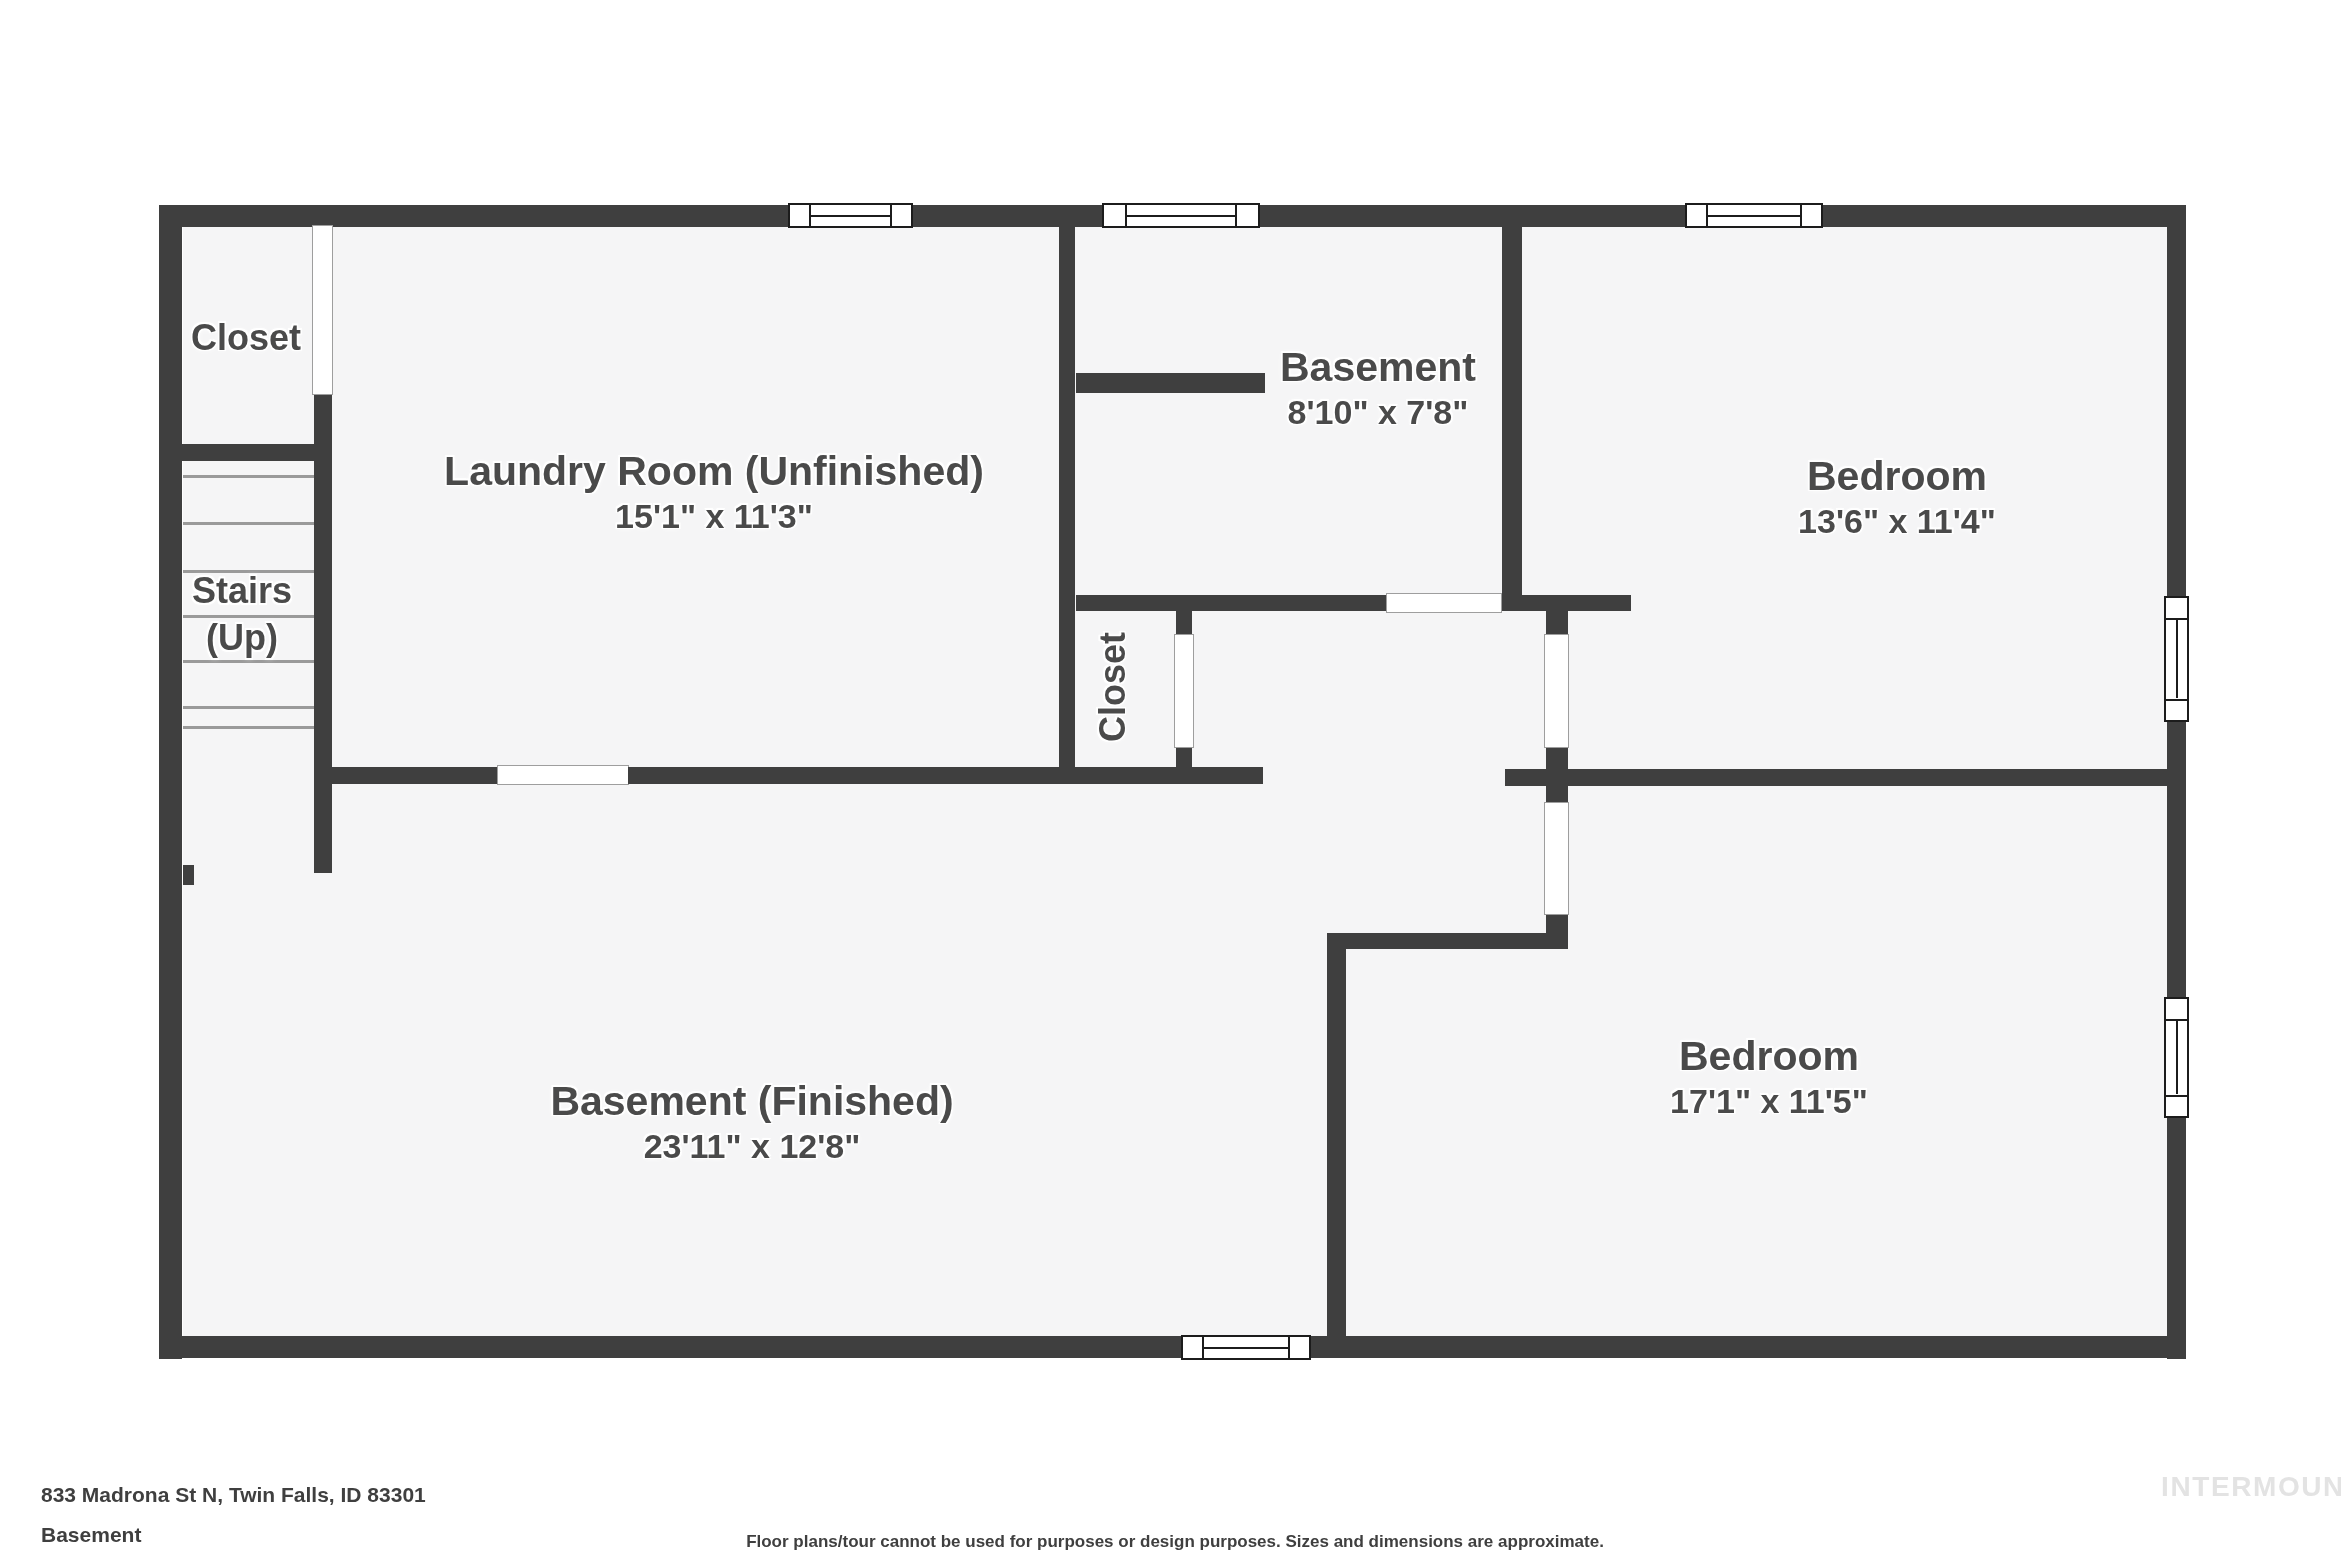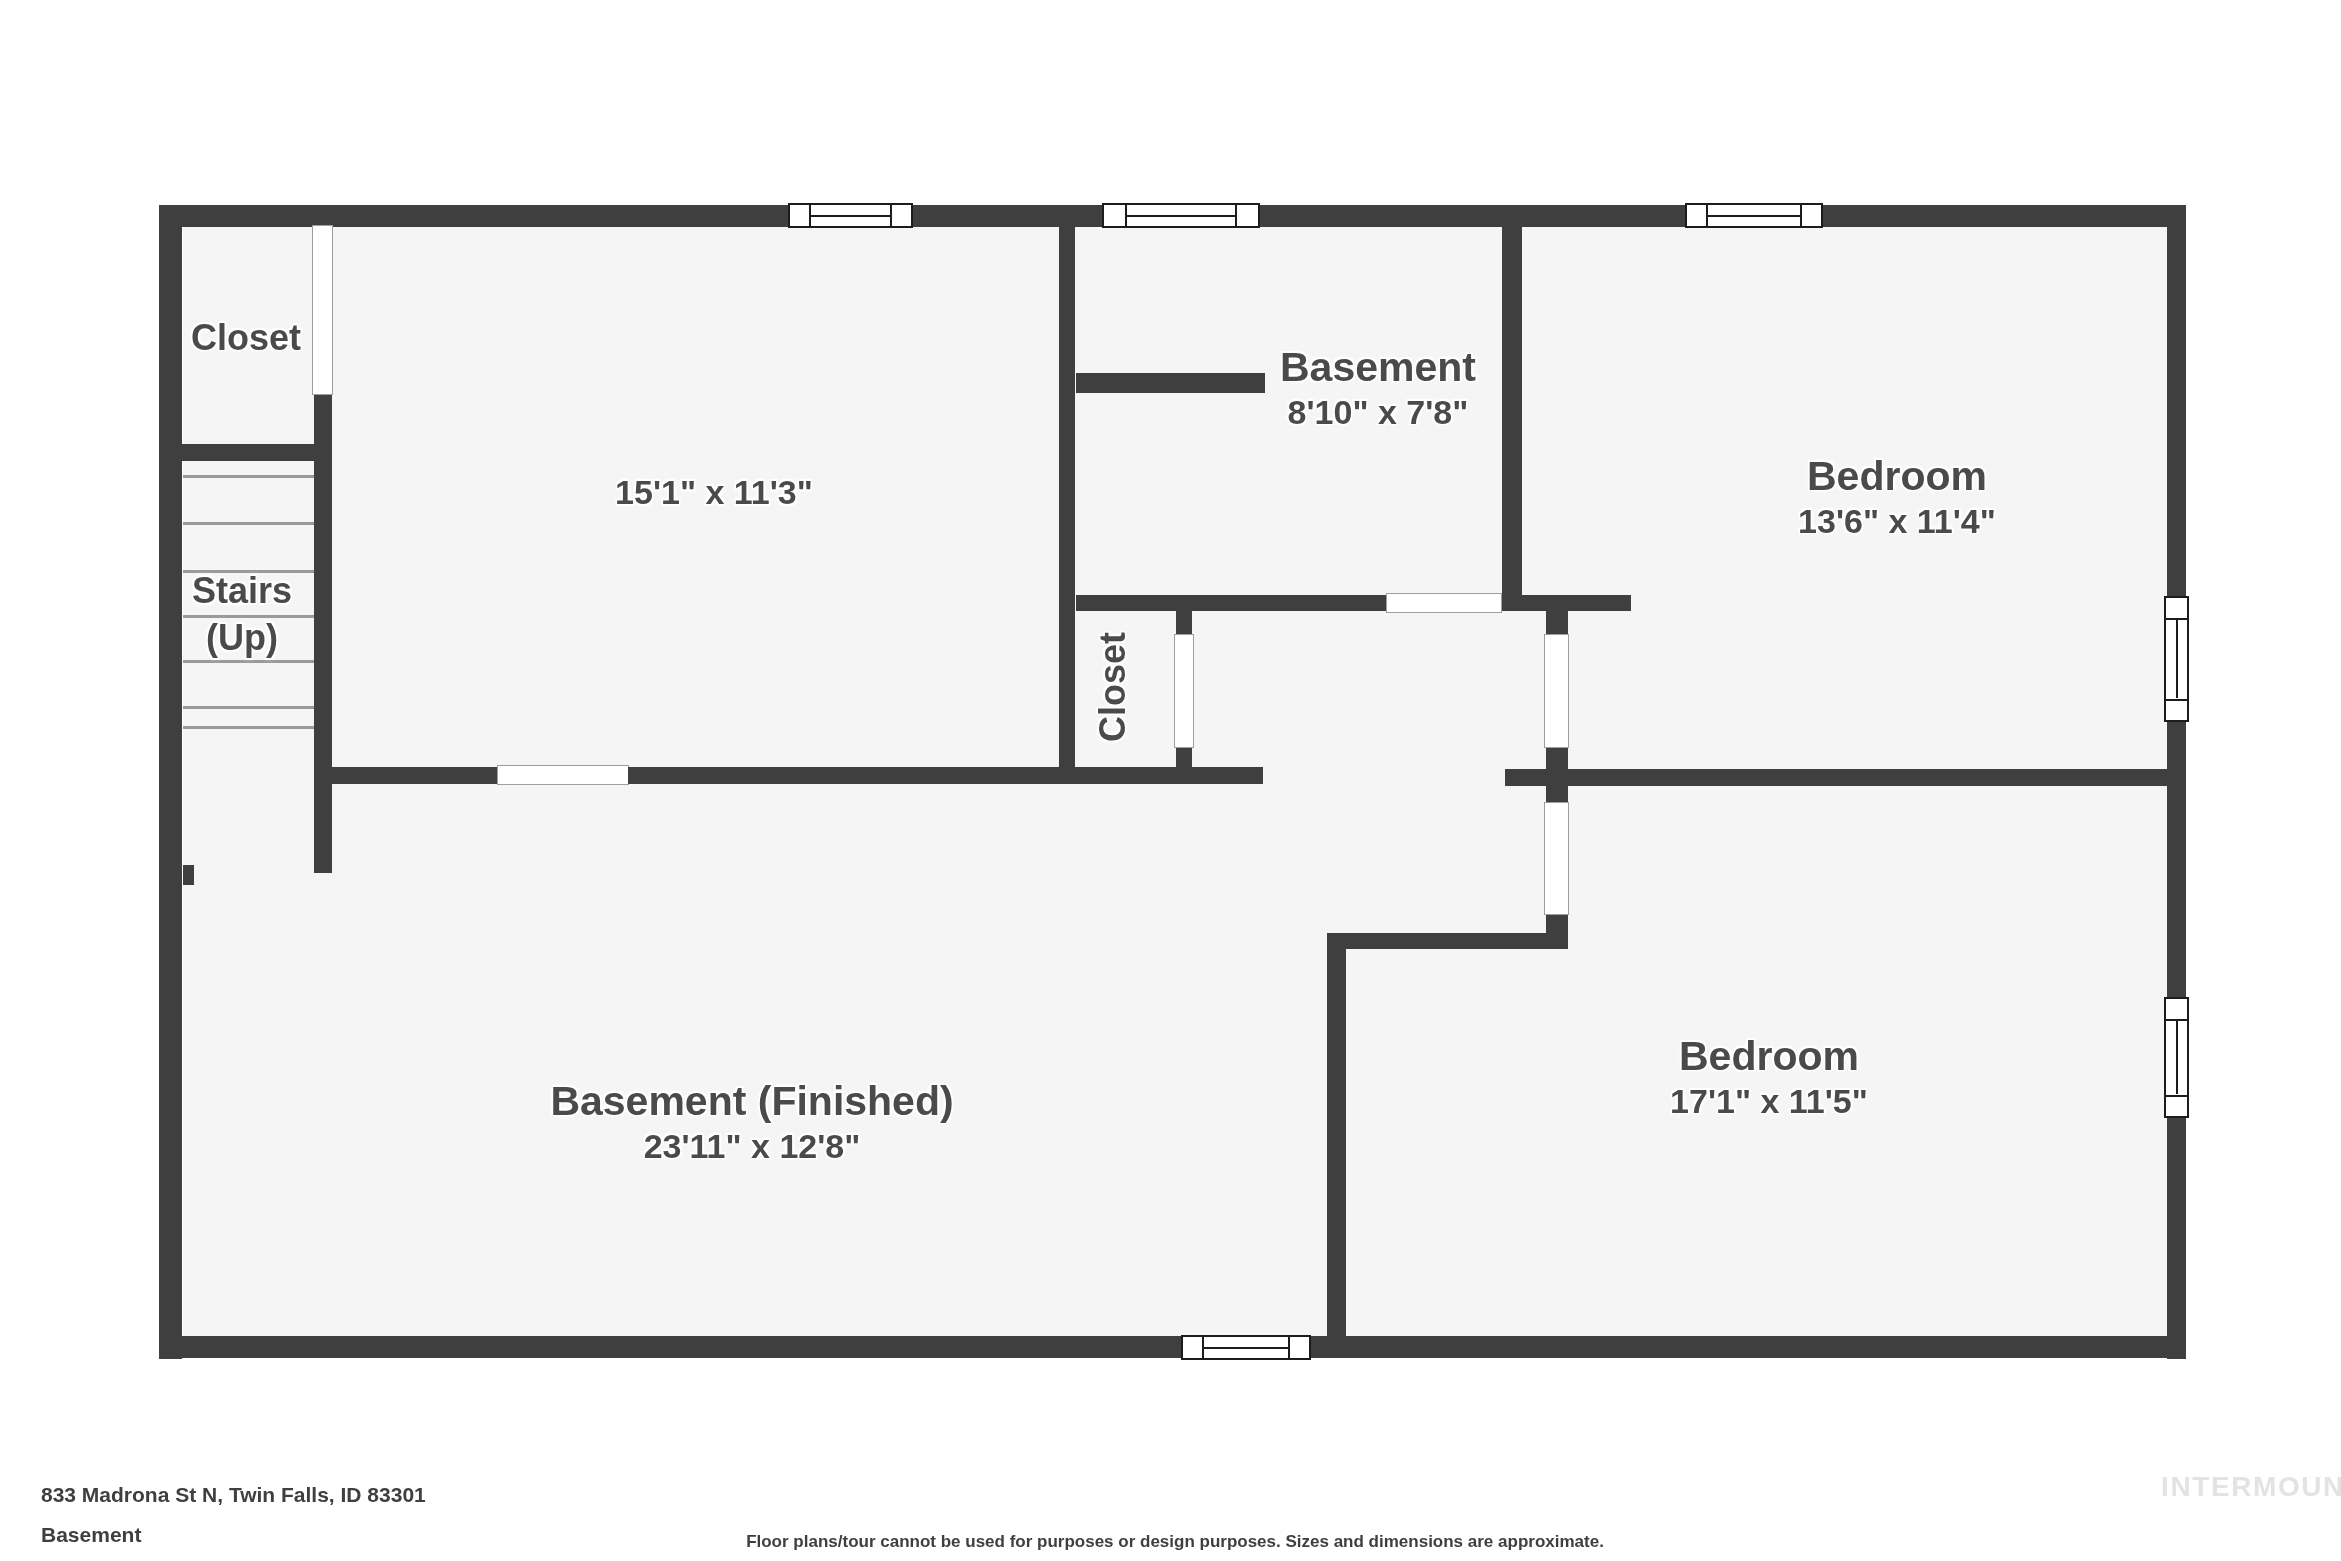--- a/index.html
+++ b/index.html
@@ -125,20 +125,21 @@
 <div class="abs room-label small-label" style="left:246px;top:337px;">
   <div class="room-name">Closet</div>
 </div>
 
 <div class="abs room-label small-label" style="left:242px;top:614px;">
   <div class="room-name">Stairs</div>
   <div class="room-name">(Up)</div>
 </div>
 
 <div class="abs room-label" style="left:714px;top:492px;">
+  <div class="room-name">Laundry Room (Unfinished)</div>
   <div class="room-dims">15'1" x 11'3"</div>
 </div>
 
 <div class="abs room-label" style="left:1378px;top:388px;">
   <div class="room-name">Basement</div>
   <div class="room-dims">8'10" x 7'8"</div>
 </div>
 
 <div class="abs room-label" style="left:1897px;top:497px;">
   <div class="room-name">Bedroom</div>

